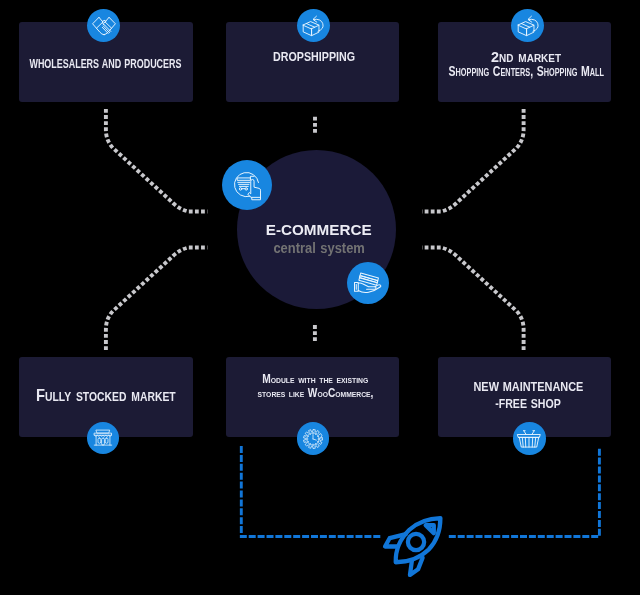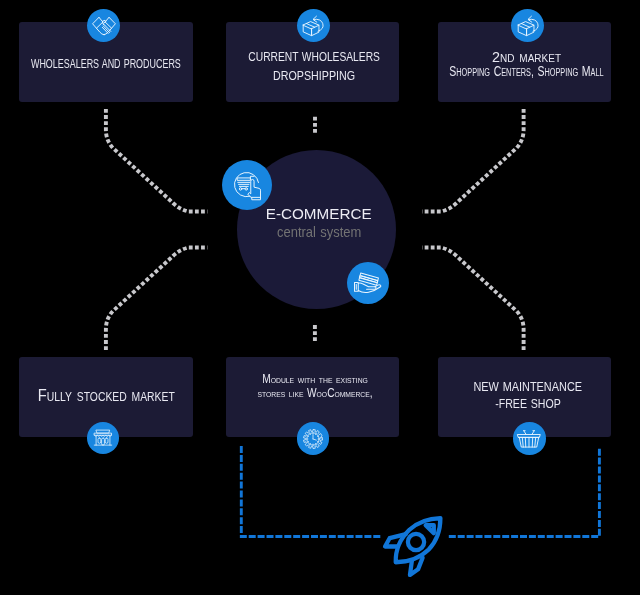--- a/index.html
+++ b/index.html
@@ -1,29 +1,29 @@
 <!DOCTYPE html>
 <html><head>
 <meta charset="utf-8">
 <style>
   html, body { margin:0; padding:0; background:#000; }
   body { width:640px; height:595px; overflow:hidden;
          font-family:"Liberation Sans", sans-serif; }
-  #stage { position:relative; width:640px; height:442px; background:#000; }
+  #stage { position:relative; width:640px; height:442px; background:#000;font-weight:bold; }
 
   .box { position:absolute; background:#1c1b35; border-radius:3px; }
   .box-text { position:absolute; text-align:center;
               color:#e9e9f2; font-variant:small-caps; }
   .box-text div { white-space:nowrap; }
   .nar { display:inline-block; transform:scaleX(var(--sx,.78)); transform-origin:50% 50%;
          word-spacing:var(--ws,0.9px); }
 
   .hub { position:absolute; border-radius:50%; background:#1b1a38; }
   .hub-text { position:absolute; text-align:center; }
-  .hub-title { color:#ececf4; font-size:14.6px; line-height:17.3px; white-space:nowrap; }
+  .hub-title { color:#ececf4; font-size:14.6px; line-height:17.3px; white-space:nowrap;margin-top:16px; }
   .hub-sub { color:#737373; font-size:14.2px; line-height:19px; white-space:nowrap; }
 
   .ic { position:absolute; border-radius:50%; background:#1886e0; }
   .ic svg { position:absolute; left:50%; top:50%; transform:translate(-50%,-50%);
             display:block; overflow:visible; }
 
   svg.conn { position:absolute; left:0; top:0; overflow:visible; }
   .rocket { position:absolute; }
 </style>
 </head>
@@ -31,21 +31,20 @@
 
 <div id="stage">
 
   <div class="box" style="left:19px; top:22px; width:174px; height:80px;"></div>
   <div class="box-text" style="left:-61.2px; top:55.1px; width:334px; font-size:13.0px; line-height:18px; --sx:0.73;">
     <div><span class="nar" style="--sx:0.6882">WHOLESALERS AND PRODUCERS</span></div>
   </div>
 
   <div class="box" style="left:226px; top:22px; width:173px; height:80px;"></div>
   <div class="box-text" style="left:148.0px; top:48.2px; width:333px; font-size:12.8px; line-height:18.8px; --sx:0.80;">
-    <div><span class="nar" style="--sx:0.8013">CURRENT WHOLESALERS</span></div>
     <div><span class="nar" style="--sx:0.8360">DROPSHIPPING</span></div>
   </div>
 
   <div class="box" style="left:438px; top:22px; width:173px; height:80px;"></div>
   <div class="box-text" style="left:359.6px; top:50.2px; width:333px; font-size:14.4px; line-height:14.2px; --sx:0.82;">
     <div><span class="nar" style="--sx:0.9989">2nd market</span></div>
     <div><span class="nar" style="--sx:0.7318">Shopping Centers, Shopping Mall</span></div>
   </div>
 
   <div class="box" style="left:19px; top:357px; width:174px; height:80px;"></div>

